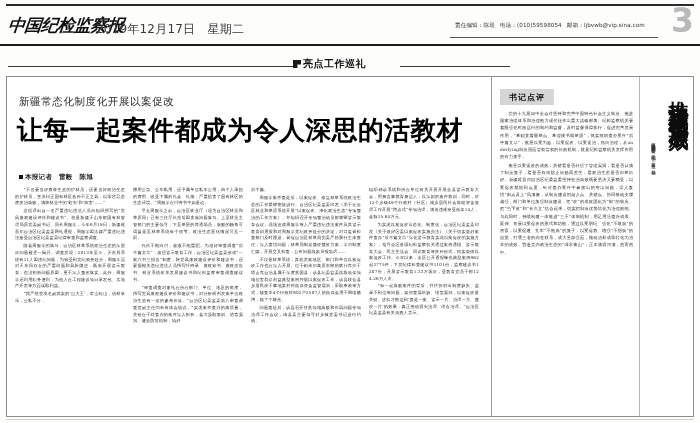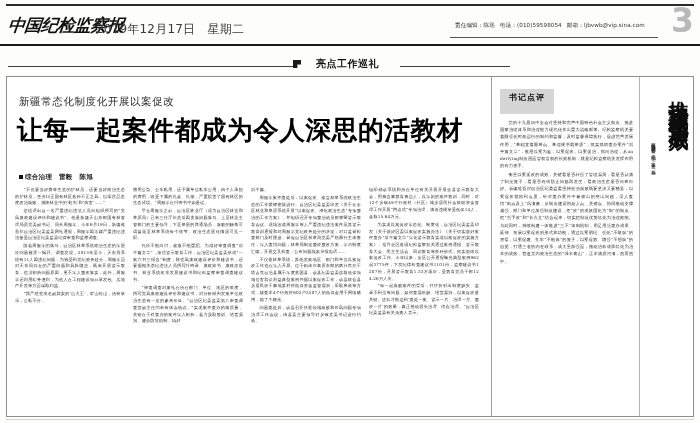--- a/index.html
+++ b/index.html
@@ -114,21 +114,21 @@
     left: 293px;
     top: 11px;
     font-family: "DejaVu Serif", "Liberation Serif", serif;
     font-weight: bold;
     font-size: 10px;
     letter-spacing: 0.5px;
     color: #111;
     white-space: nowrap;
     display: flex;
     align-items: center;
-    gap: 15px;
+    gap: 2px;
   }
   .banner-icon {
     display: inline-block;
     width: 8px;
     height: 8px;
     background: #1a1a1a;
     clip-path: polygon(0 0, 100% 0, 100% 55%, 55% 55%, 55% 100%, 0 100%);
     position: relative;
     top: 0px;
   }
@@ -239,21 +239,21 @@
     padding: 8px 6px 4px 8px;
   }
   .comment-tag {
     display: inline-block;
     background: #d6d6d6;
     color: #111;
     font-family: "DejaVu Serif", "Liberation Serif", serif;
     font-weight: bold;
     font-size: 8px;
     letter-spacing: 1px;
-    padding: 3px 9px 11px 9px;
+    padding: 3px 9px 2px 9px;
     margin-bottom: 5px;
   }
   .comment-body {
     font-family: "DejaVu Serif", "Liberation Serif", serif;
     font-size: 4.2px;
     line-height: 1.72;
     color: #2b2b2b;
     text-align: justify;
     letter-spacing: 0.2px;
     word-break: break-all;
@@ -336,21 +336,21 @@
     <div class="banner-line right"></div>
   </div>
 
   <div class="content">
 
     <div class="main-area">
       <div class="shoulder">新疆常态化制度化开展以案促改</div>
       <div class="headline">让每一起案件都成为令人深思的活教材</div>
 
       <div class="byline">
-        <span class="sq"></span><span>综合治理　雷毅　陈旭</span>
+        <span class="sq"></span><span>本报记者　雷毅　陈旭</span>
       </div>
 
       <div class="columns">
         <div class="col">
           <p>“不仅要当好森林生态的护林员，还要当好政治生态的护林员，坚决纠正国有林区各种不正之风，以零容忍态度惩治腐败，清除林业中的‘蛀虫’和‘病害’……”</p>
           <p>这段话出自一名严重违纪违法人员向组织撰写的“党风廉政建设评价和建议书”。他是新疆天山东部国有林管理局原党委副书记、局长周服学，今年6月19日，新疆维吾尔自治区纪委监委网站通报，周服学因涉嫌严重违纪违法接受自治区纪委监委纪律审查和监察调查。</p>
           <p>随着周服学的落马，自治区林草系统政治生态的深层次问题被逐一揭开。调查发现，2013年至今，天东局系统有11人因违纪问题，为躲受到党纪政务处分，周服学面对天东局存在的严重问题和风险隐患，既未开展警示教育，也没剖析问题原因，更不深入整改落实，此外，周服学还利用职务便利，为他人在工程建设项目承发包、房地产开发等方面谋取利益。</p>
           <p>“我严然变成名副其实的‘山大王’，靠山吃山，借林享乐，公私不分，</p>
         </div>
         <div class="col">

